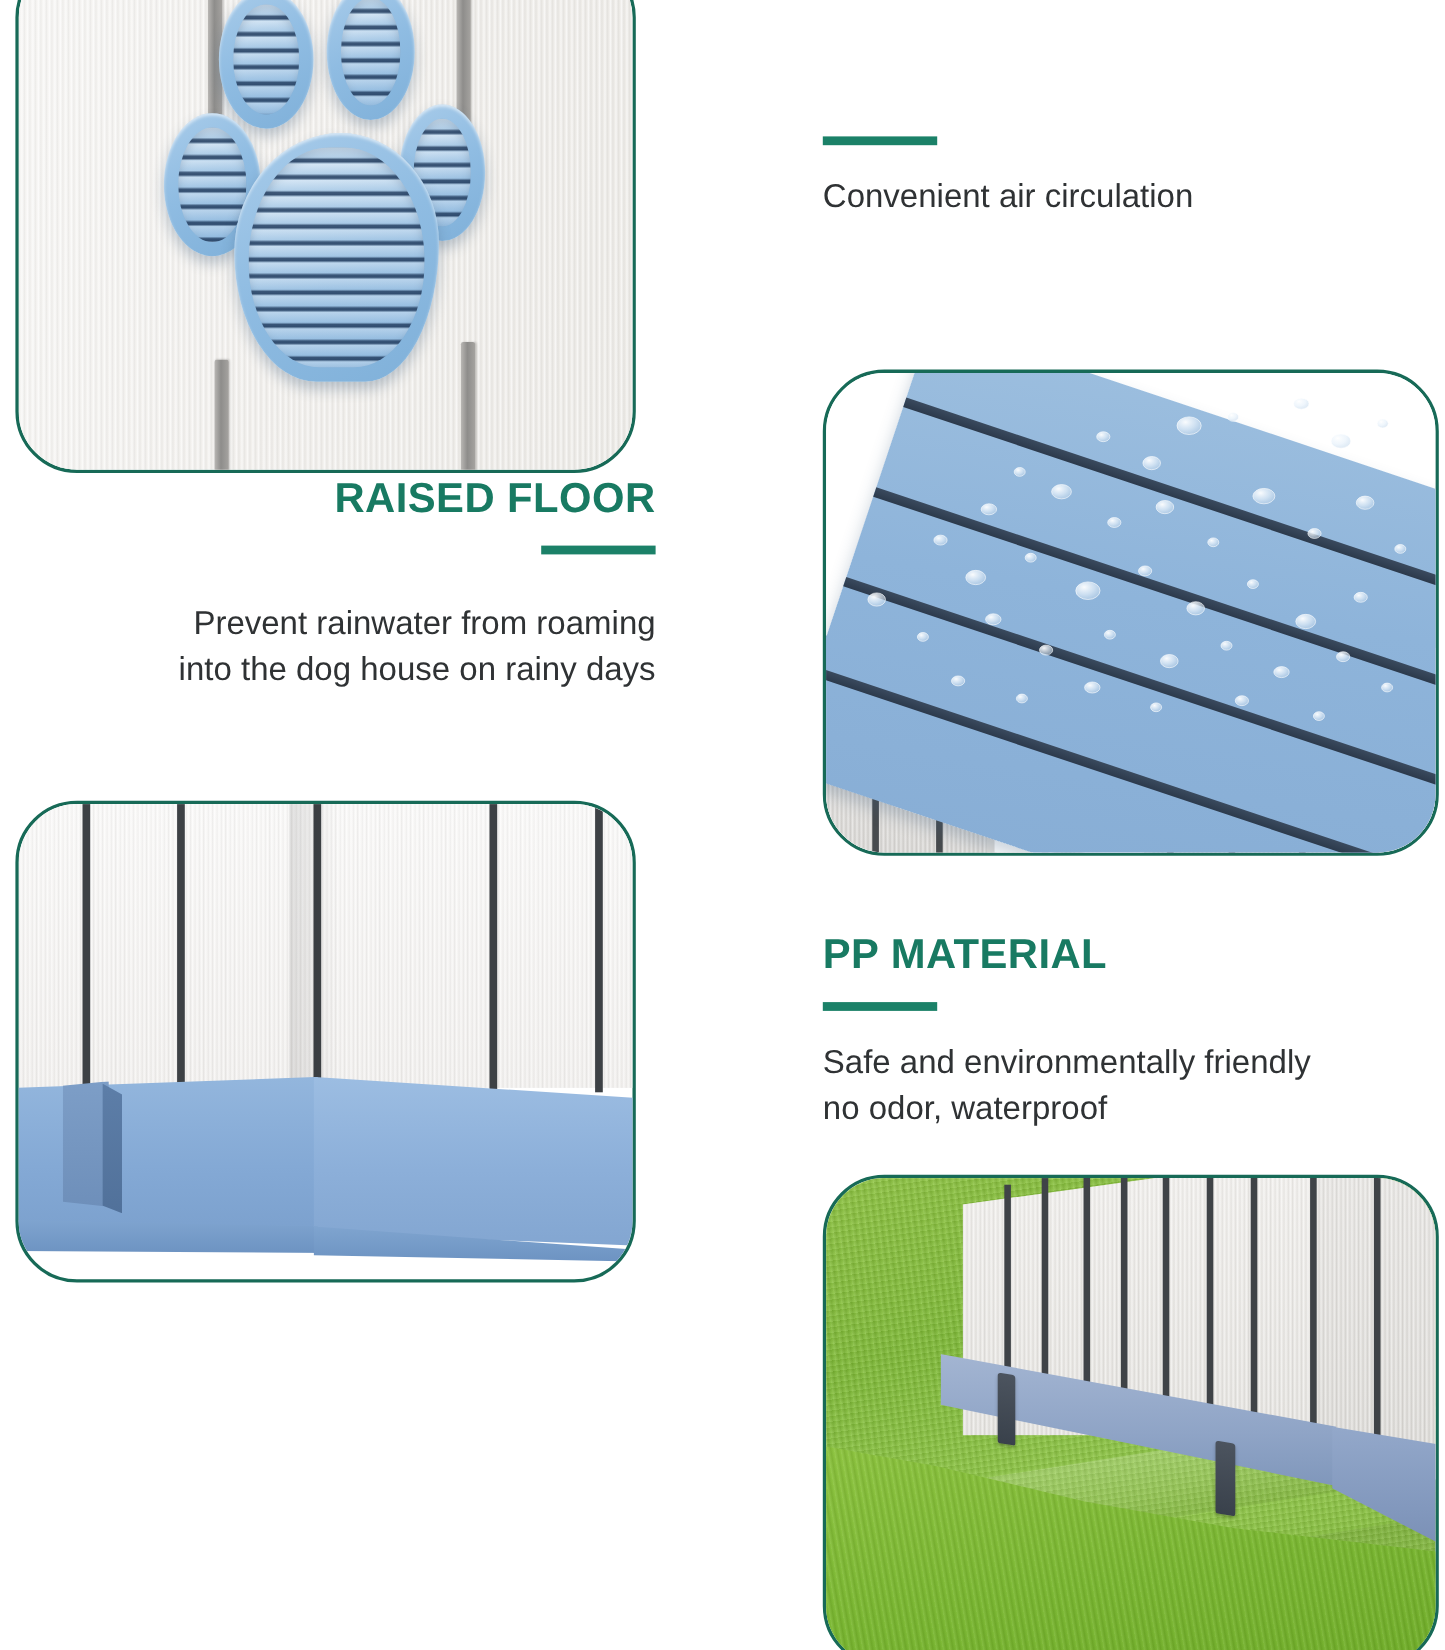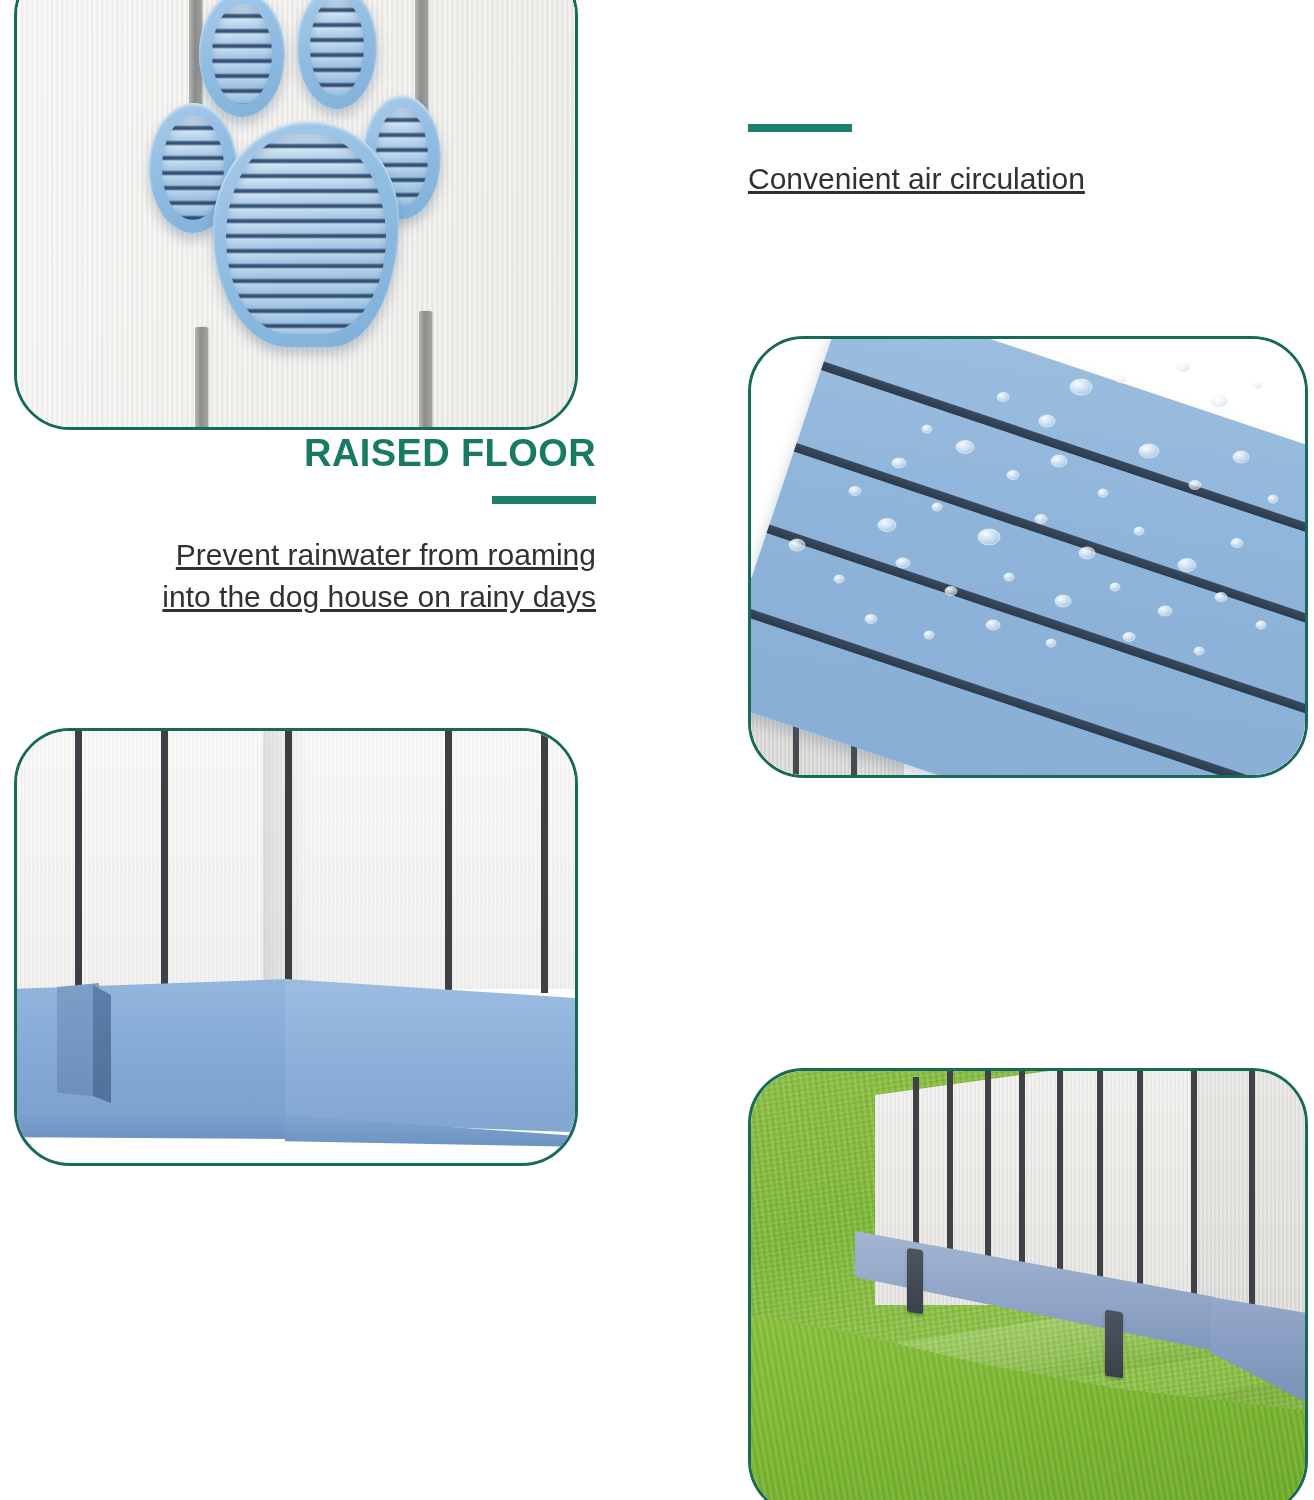--- a/index.html
+++ b/index.html
@@ -34,21 +34,20 @@
     width: 104px;
     height: 8px;
     background: #1b8168;
     margin-top: 20px;
   }
   .feature-desc {
     font-size: 30px;
     line-height: 1.42;
     color: #2f3234;
     white-space: pre-line;
-    text-decoration: underline;
   }
   .align-right { text-align: right; }
   .align-right .rule { margin-left: auto; }
   .align-left  { text-align: left; }
 
   
   .panel {
     position: absolute;
     border: 3px solid #176a57;
     border-radius: 56px;
@@ -205,21 +204,21 @@
 
   
   #text-vents  { position: absolute; left: 748px; top: 104px;  width: 560px; }
   #text-floor  { position: absolute; left: 10px;  top: 431px;  width: 586px; }
   #text-pp     { position: absolute; left: 748px; top: 846px;  width: 560px; }
   #text-nails  { position: absolute; left: 10px;  top: 1208px; width: 586px; }
 
   #text-vents .feature-desc,
   #text-pp .feature-desc { margin-top: 26px; }
   #text-floor .feature-desc,
-  #text-nails .feature-desc { margin-top: 30px; }
+  #text-nails .feature-desc { margin-top: 42px; }
 </style>
 </head>
 <body>
 
 <div id="root">
 
   <div class="panel" id="panel-vent">
     <div class="panel-inner">
       <div class="siding-white"></div>
 
@@ -350,20 +349,26 @@
           <ellipse cx="178" cy="296" rx="5" ry="4"></ellipse>
           <ellipse cx="242" cy="286" rx="7" ry="5"></ellipse>
           <ellipse cx="300" cy="304" rx="5" ry="4"></ellipse>
           <ellipse cx="378" cy="298" rx="6" ry="4.5"></ellipse>
           <ellipse cx="448" cy="312" rx="5" ry="4"></ellipse>
         </g>
       </svg>
     </div>
   </div>
 
+  <div id="text-pp" class="align-left">
+    <div class="feature-title">PP MATERIAL</div>
+    <div class="rule"></div>
+    <div class="feature-desc">Safe and environmentally friendly
+no odor, waterproof</div>
+  </div>
 
   <div class="panel" id="panel-base">
     <div class="panel-inner">
       <div class="wall-plank"></div>
       <div class="plank-gap" style="left:58px;"></div>
       <div class="plank-gap" style="left:144px;"></div>
       <div class="plank-gap" style="left:268px; height:282px;"></div>
       <div class="plank-gap" style="left:428px;"></div>
       <div class="plank-gap" style="left:524px;"></div>
 

